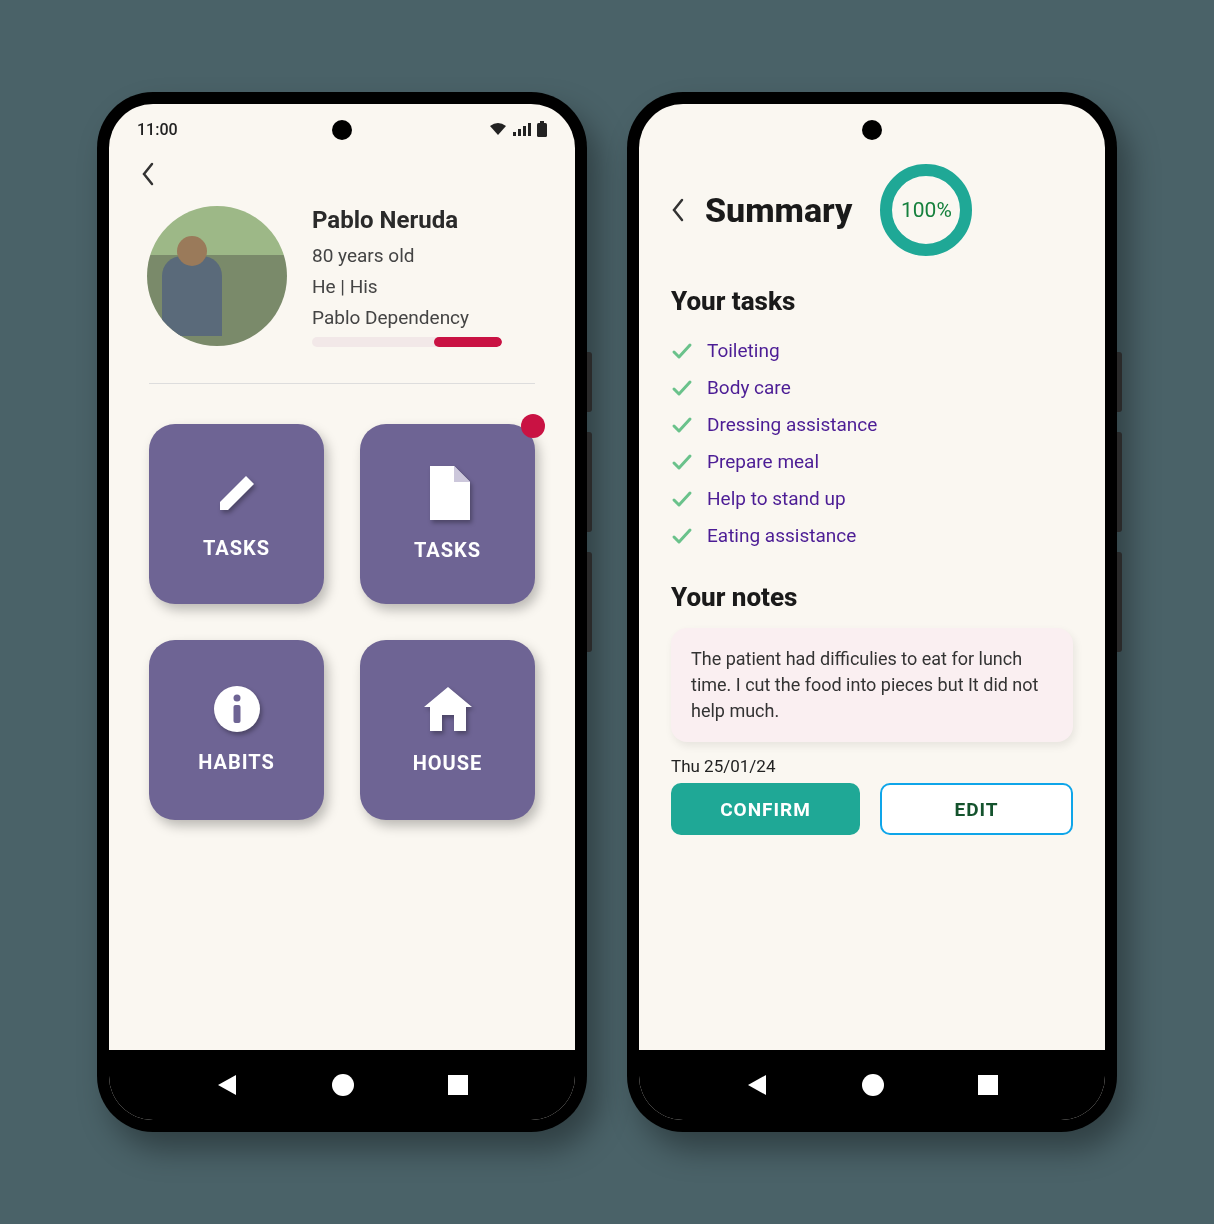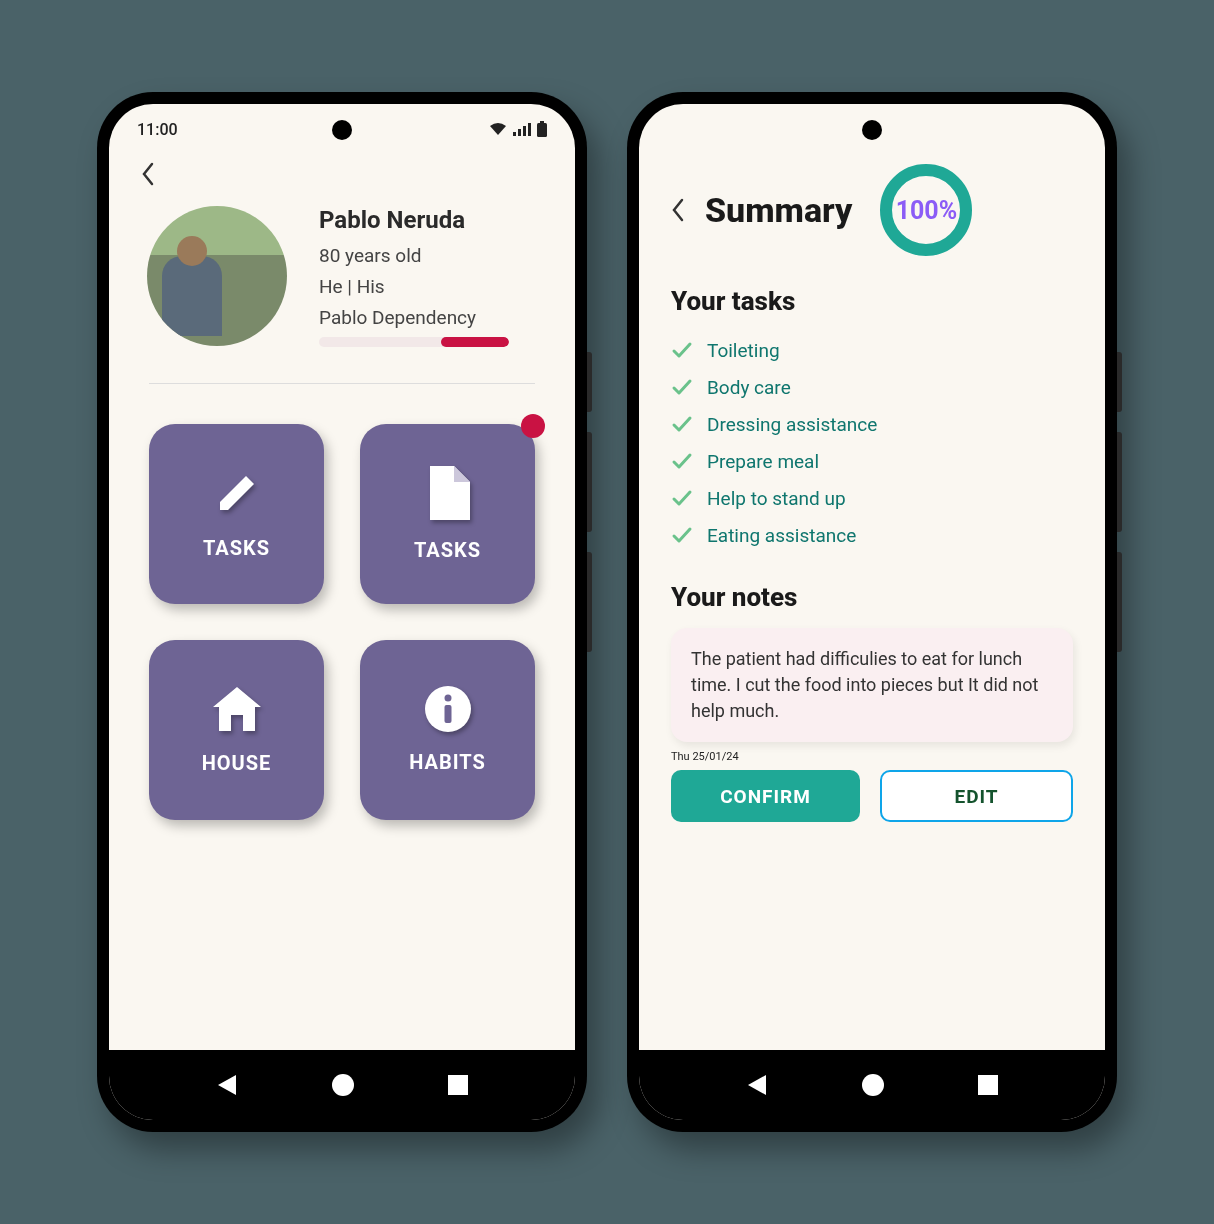--- a/index.html
+++ b/index.html
@@ -77,21 +77,21 @@
   }
   .nav-bar .tri, .nav-bar .circ, .nav-bar .sq { fill: #fff; }
   .back-chevron {
     width: 14px; height: 24px;
     cursor: pointer;
     margin-top: 8px;
   }
   
   .profile {
     display: flex;
-    gap: 32px;
+    gap: 25px;
     margin-top: 16px;
     padding: 0 6px;
   }
   .avatar {
     width: 140px;
     height: 140px;
     border-radius: 50%;
     background: linear-gradient(to bottom, #9db887 0%, #9db887 35%, #7a8a6a 35%, #7a8a6a 100%);
     position: relative;
     overflow: hidden;
@@ -200,58 +200,58 @@
     position: relative;
     margin-left: 6px;
   }
   .progress-ring svg { transform: rotate(-90deg); }
   .progress-ring .pct {
     position: absolute;
     inset: 0;
     display: flex;
     align-items: center;
     justify-content: center;
-    font-size: 25px;
-    font-weight: 700;
-    color: #8b5cf6;
+    font-size: 21px;
+    font-weight: 400;
+    color: #15803d;
   }
   .section-title {
     font-size: 26px;
     font-weight: 800;
     color: #1a1a1a;
     margin-top: 28px;
     margin-bottom: 16px;
   }
   .task-list { list-style: none; }
   .task-list li {
     display: flex;
-    align-items: flex-start;
+    align-items: center;
     gap: 14px;
     padding: 7px 0;
     font-size: 19px;
-    color: #0f766e;
+    color: #4c1d95;
   }
   .check {
     width: 22px;
     height: 22px;
     flex-shrink: 0;
   }
   .note-box {
     background: #faeff1;
     border-radius: 16px;
     padding: 18px 20px;
     font-size: 18px;
     line-height: 1.45;
     color: #333;
     box-shadow: 2px 4px 8px rgba(0,0,0,0.08);
   }
   .date {
-    font-size: 11px;
+    font-size: 17px;
     color: #222;
-    margin-top: 8px;
+    margin-top: 14px;
   }
   .btn-row {
     display: flex;
     gap: 20px;
     margin-top: 7px;
   }
   .btn {
     flex: 1;
     height: 52px;
     border-radius: 10px;
@@ -327,32 +327,32 @@
         </div>
         <div class="tile">
           <div class="badge"></div>
           <svg class="icon" width="44" height="54" viewBox="0 0 44 54">
               <path d="M4 0 L28 0 L44 16 L44 54 L4 54 Z" fill="#fff"></path>
               <path d="M28 0 L28 16 L44 16 Z" fill="#ccc7db"></path>
             </svg>
           <span class="label">TASKS</span>
         </div>
         <div class="tile">
-          <svg class="icon" width="52" height="48" viewBox="0 0 52 48">
-              <path d="M26 2 L50 22 L44 22 L44 46 L32 46 L32 30 L20 30 L20 46 L8 46 L8 22 L2 22 Z" fill="#fff"></path>
-            </svg>
-          <span class="label">HOUSE</span>
-        </div>
-        <div class="tile">
           <svg class="icon" width="46" height="46" viewBox="0 0 46 46">
               <circle cx="23" cy="23" r="23" fill="#fff"></circle>
               <circle cx="23" cy="12" r="3.5" fill="#6e6494"></circle>
               <rect x="19.5" y="19" width="7" height="18" rx="2" fill="#6e6494"></rect>
             </svg>
           <span class="label">HABITS</span>
+        </div>
+        <div class="tile">
+          <svg class="icon" width="52" height="48" viewBox="0 0 52 48">
+              <path d="M26 2 L50 22 L44 22 L44 46 L32 46 L32 30 L20 30 L20 46 L8 46 L8 22 L2 22 Z" fill="#fff"></path>
+            </svg>
+          <span class="label">HOUSE</span>
         </div>
       </div>
     </div>
     <div class="nav-bar">
       <svg width="26" height="26" viewBox="0 0 26 26">
           <path class="tri" d="M22 3 L4 13 L22 23 Z"></path>
         </svg>
       <svg width="26" height="26" viewBox="0 0 26 26">
           <circle class="circ" cx="13" cy="13" r="11"></circle>
         </svg>

